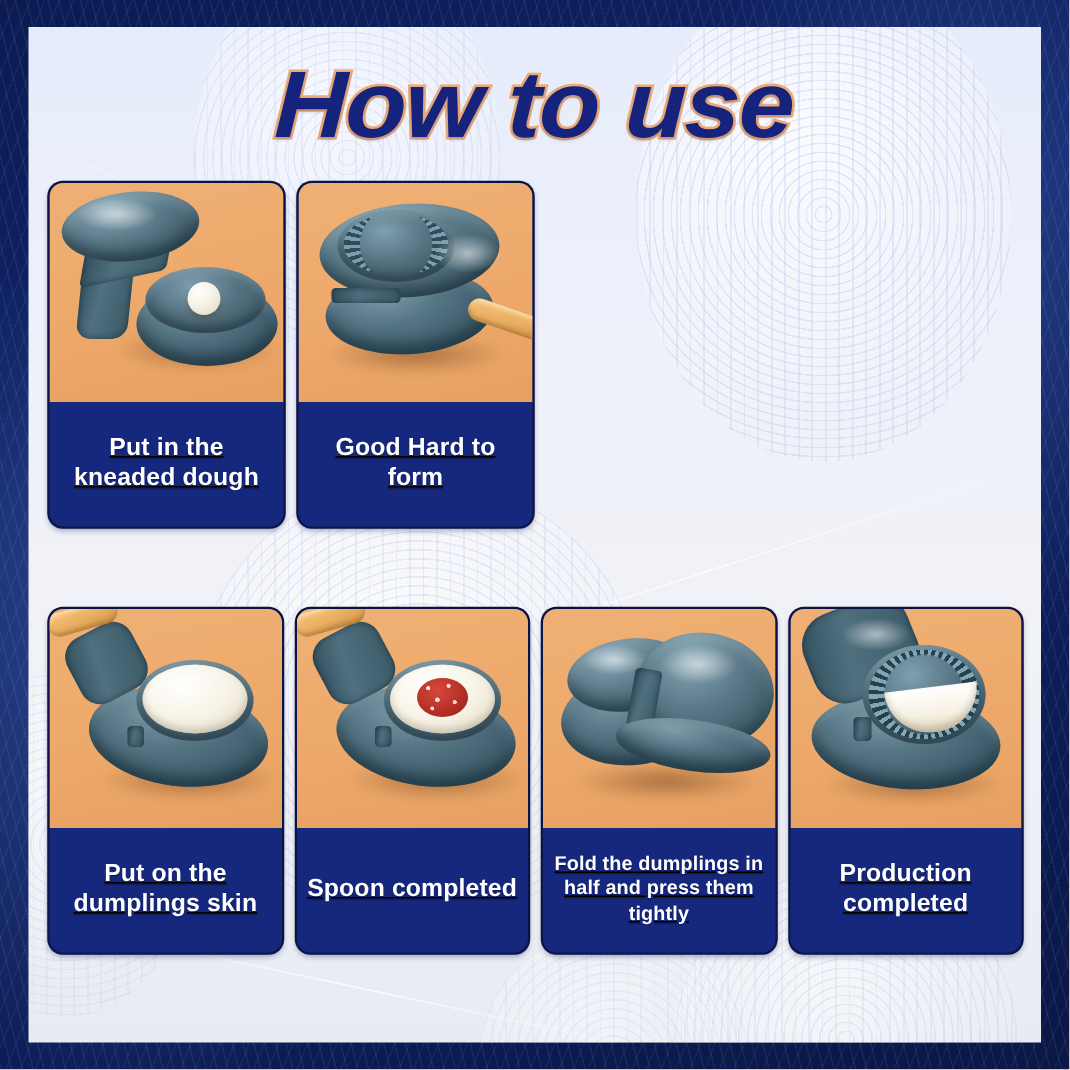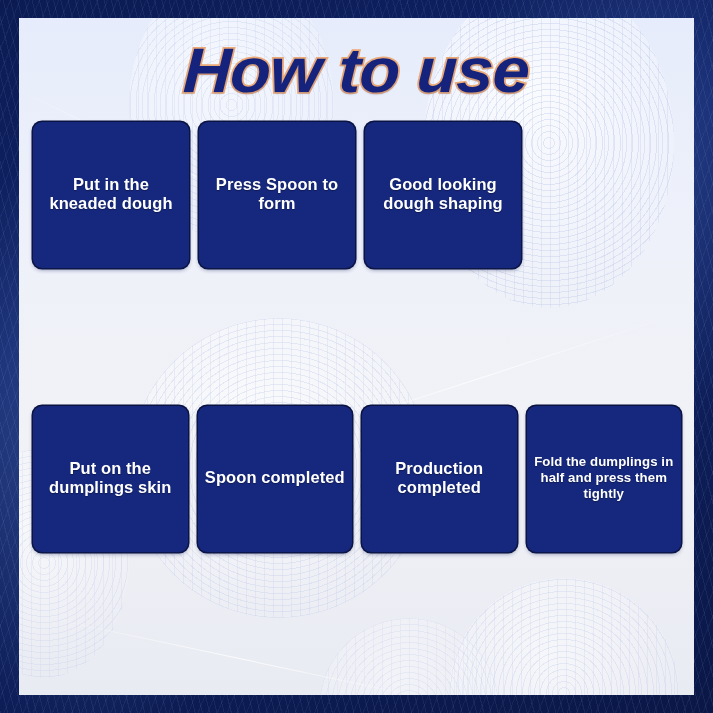--- a/index.html
+++ b/index.html
@@ -89,20 +89,22 @@
   #row-1 { top:104px; }
   #row-2 { top:388px; }
 
   .panel {
     width:156px;
     border-radius:9px;
     overflow:hidden;
     background:#16287e;
     box-shadow:0 2px 4px rgba(20,34,90,.45), 0 0 0 1.5px #0a1240;
     display:flex;
+    flex-direction:column;
+    text-decoration:underline;
   }
 
   .photo {
     position:relative;
     height:146px;
     background:linear-gradient(168deg,#efb075 0%,#eeaa6c 46%,#e6a062 100%);
     overflow:hidden;
   }
 
   .caption {
@@ -256,36 +258,23 @@
         <div class="photo">
           <div class="shadow" style="left:18px;top:100px;width:120px;height:28px;"></div>
           <div class="base" style="left:18px;top:58px;width:112px;height:56px;transform:rotate(-4deg);"></div>
           <div class="lid" style="left:14px;top:14px;width:120px;height:62px;transform:rotate(-4deg);"></div>
           <div class="rim" style="left:26px;top:18px;width:78px;height:48px;"></div>
           <div class="teeth" style="left:30px;top:20px;width:70px;height:42px;"></div>
           <div class="gloss" style="left:90px;top:34px;width:46px;height:26px;"></div>
           <div class="handle" style="left:112px;top:84px;width:58px;height:15px;transform:rotate(19deg);"></div>
           <div class="post" style="left:22px;top:70px;width:46px;height:10px;border-radius:3px;"></div>
         </div>
-        <div class="caption">Press Spoon to form</div>
-      </div>
-
-      <div class="panel">
-        <div class="photo">
-          <div class="shadow" style="left:44px;top:98px;width:108px;height:28px;"></div>
-          <div class="base" style="left:56px;top:68px;width:96px;height:54px;"></div>
-          <div class="rim" style="left:60px;top:54px;width:84px;height:46px;"></div>
-          <div class="post" style="left:18px;top:50px;width:34px;height:54px;border-radius:4px 4px 10px 10px;transform:skewX(-6deg);"></div>
-          <div class="post" style="left:20px;top:36px;width:58px;height:26px;border-radius:4px;transform:skew(-10deg,-12deg);"></div>
-          <div class="lid" style="left:6px;top:4px;width:92px;height:46px;transform:rotate(-6deg);"></div>
-          <div class="gloss" style="left:16px;top:8px;width:54px;height:22px;"></div>
-          <div class="dough" style="left:66px;top:58px;width:70px;height:36px;"></div>
-        </div>
-        <div class="caption">Good looking dough shaping</div>
-      </div>
+        <div class="caption">Good Hard to form</div>
+      </div>
+
 
 
     </div>
 
     <div class="row" id="row-2">
 
       <div class="panel">
         <div class="photo">
           <div class="shadow" style="left:34px;top:100px;width:118px;height:28px;"></div>
           <div class="base" style="left:26px;top:52px;width:120px;height:66px;transform:rotate(7deg);"></div>
@@ -308,42 +297,42 @@
           <div class="rim" style="left:58px;top:34px;width:78px;height:54px;"></div>
           <div class="dough" style="left:62px;top:37px;width:70px;height:46px;"></div>
           <div class="filling" style="left:80px;top:46px;width:34px;height:26px;"></div>
           <div class="post" style="left:52px;top:78px;width:11px;height:14px;border-radius:3px;"></div>
         </div>
         <div class="caption">Spoon completed</div>
       </div>
 
       <div class="panel">
         <div class="photo">
+          <div class="shadow" style="left:20px;top:102px;width:124px;height:26px;"></div>
+          <div class="base" style="left:12px;top:42px;width:96px;height:62px;transform:rotate(-6deg);"></div>
+          <div class="lid" style="left:16px;top:20px;width:82px;height:48px;transform:rotate(-8deg);"></div>
+          <div class="gloss" style="left:26px;top:24px;width:44px;height:20px;"></div>
+          <div class="lid" style="left:62px;top:16px;width:92px;height:76px;transform:rotate(9deg);border-radius:50% 50% 50% 50%;"></div>
+          <div class="gloss" style="left:78px;top:24px;width:52px;height:26px;"></div>
+          <div class="post" style="left:58px;top:40px;width:18px;height:46px;border-radius:3px;transform:rotate(10deg);"></div>
+          <div class="base" style="left:48px;top:74px;width:104px;height:34px;transform:rotate(8deg);"></div>
+        </div>
+        <div class="caption small">Fold the dumplings in half and press them tightly</div>
+      </div>
+
+      <div class="panel">
+        <div class="photo">
           <div class="shadow" style="left:22px;top:104px;width:120px;height:26px;"></div>
           <div class="base" style="left:14px;top:56px;width:126px;height:64px;transform:rotate(4deg);"></div>
           <div class="post" style="left:10px;top:-4px;width:74px;height:62px;border-radius:22px;transform:rotate(-22deg);"></div>
           <div class="rim" style="left:48px;top:24px;width:82px;height:66px;"></div>
           <div class="teeth-half" style="left:52px;top:27px;width:74px;height:60px;"></div>
           <div class="dumpling-done" style="left:64px;top:52px;width:62px;height:30px;transform:rotate(-7deg);"></div>
           <div class="post" style="left:42px;top:72px;width:12px;height:16px;border-radius:3px;"></div>
           <div class="gloss" style="left:34px;top:6px;width:46px;height:22px;"></div>
         </div>
         <div class="caption">Production completed</div>
       </div>
 
-      <div class="panel">
-        <div class="photo">
-          <div class="shadow" style="left:20px;top:102px;width:124px;height:26px;"></div>
-          <div class="base" style="left:12px;top:42px;width:96px;height:62px;transform:rotate(-6deg);"></div>
-          <div class="lid" style="left:16px;top:20px;width:82px;height:48px;transform:rotate(-8deg);"></div>
-          <div class="gloss" style="left:26px;top:24px;width:44px;height:20px;"></div>
-          <div class="lid" style="left:62px;top:16px;width:92px;height:76px;transform:rotate(9deg);border-radius:50% 50% 50% 50%;"></div>
-          <div class="gloss" style="left:78px;top:24px;width:52px;height:26px;"></div>
-          <div class="post" style="left:58px;top:40px;width:18px;height:46px;border-radius:3px;transform:rotate(10deg);"></div>
-          <div class="base" style="left:48px;top:74px;width:104px;height:34px;transform:rotate(8deg);"></div>
-        </div>
-        <div class="caption small">Fold the dumplings in half and press them tightly</div>
-      </div>
-
     </div>
 
   </div>
 </div>
 
 </body></html>

